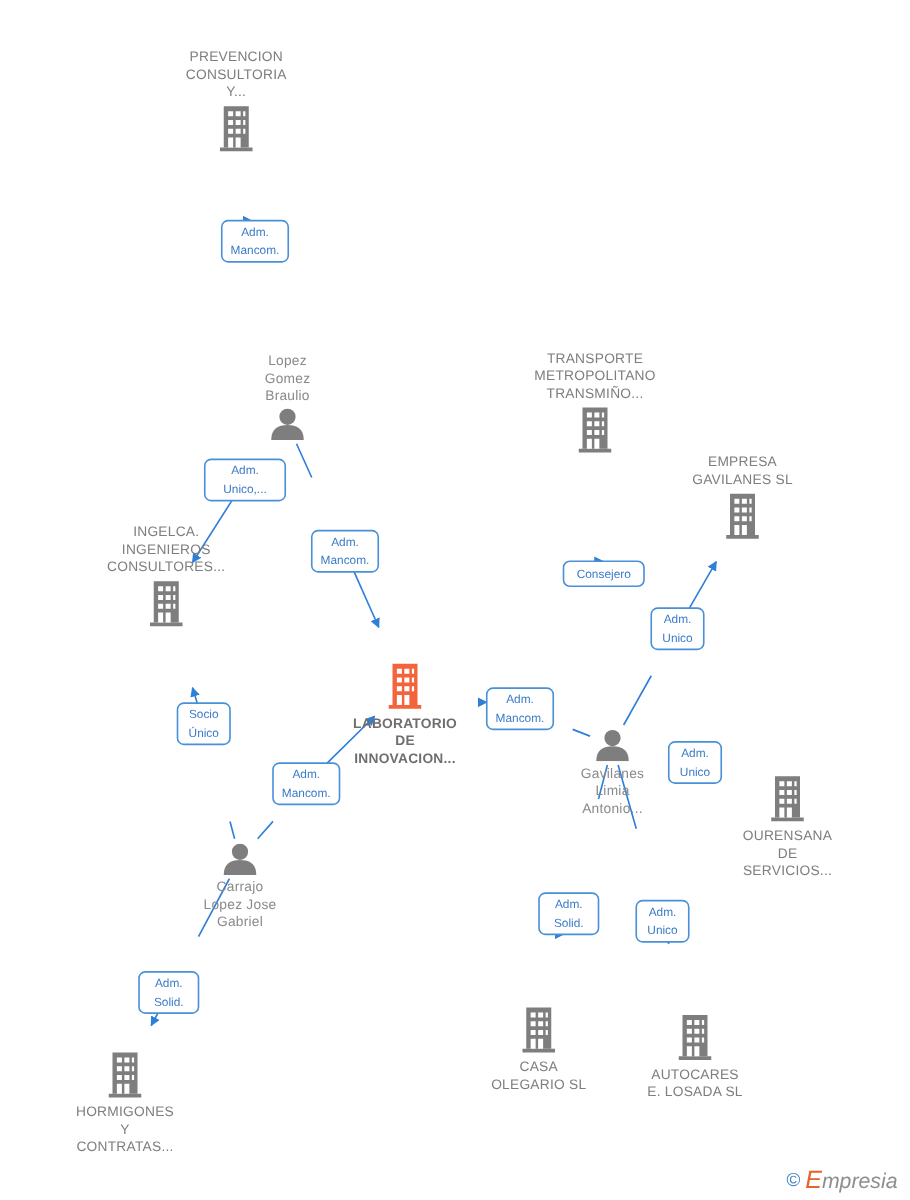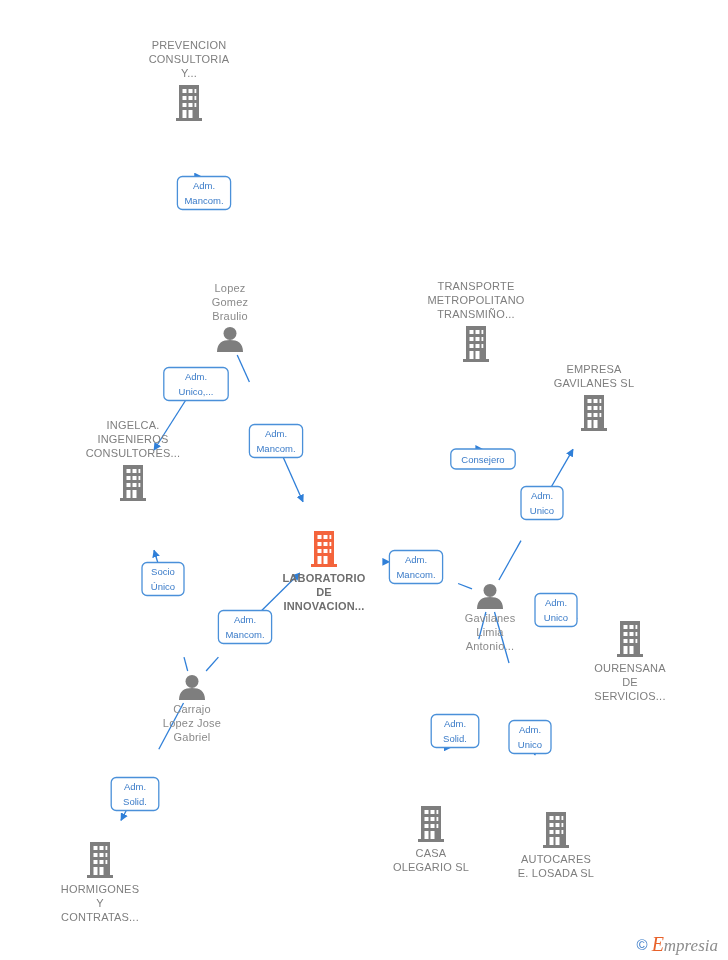--- a/index.html
+++ b/index.html
@@ -42,21 +42,21 @@
     position:absolute;
     right:10px;bottom:6px;
     display:flex;align-items:center;gap:4px;
     user-select:none;
   }
   .watermark .copy{
     font-family:"Liberation Sans", sans-serif;
     font-size:15px;color:#3a7bc8;line-height:1;
   }
   .watermark .brand{
-    font-family:Liberation Serif, serif;
+    font-family:Liberation Sans, sans-serif;
     font-size:17px;
     font-style:italic;
     color:#8d8d8d;
     line-height:1;
   }
   .watermark .brand .cap{color:#e8622a;font-size:20px;}
 </style>
 </head>
 <body>
 

